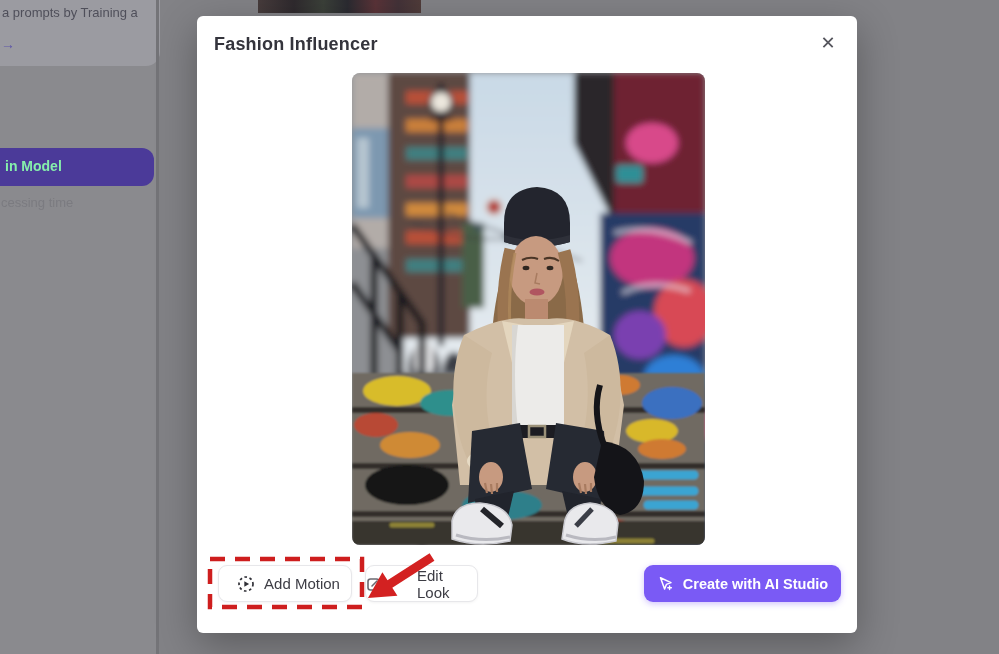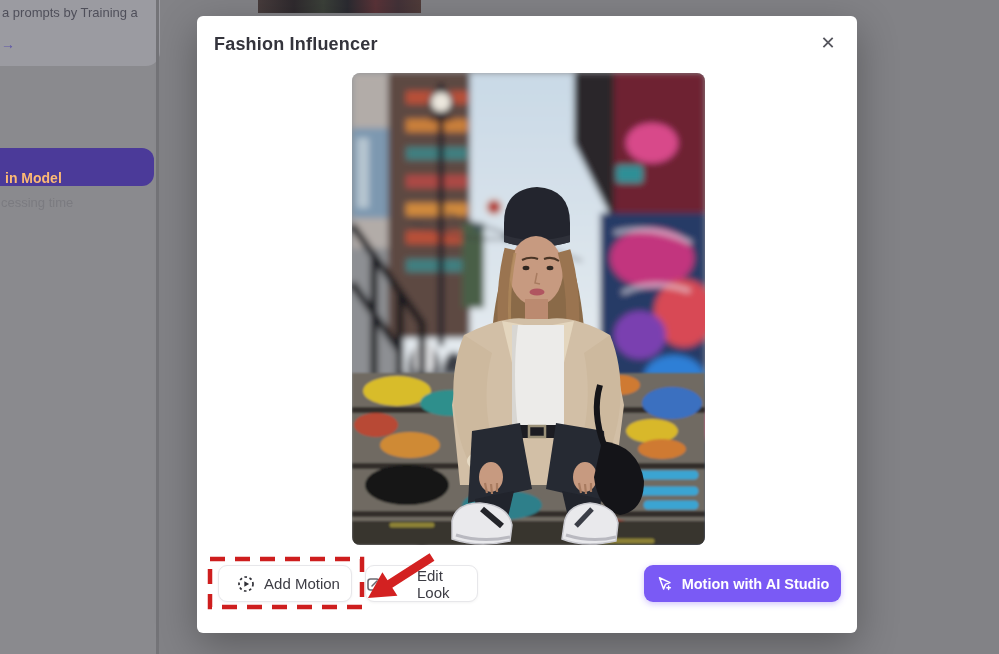--- a/index.html
+++ b/index.html
@@ -16,21 +16,21 @@
   .bg-card {
     position:absolute; left:-22px; top:-14px; width:182px; height:80px;
     background:#9b9ba1; border-radius:14px;
   }
   .bg-card-text { position:absolute; left:24px; top:19px; font-size:13px; font-weight:500; color:#4f4f5a; white-space:nowrap; }
   .bg-card-arrow { position:absolute; left:23px; top:50px; font-size:14px; font-weight:700; color:#5f56a8; }
   .bg-train-btn {
     position:absolute; left:-16px; top:148px; width:170px; height:38px;
     background:#4b3a99; border-radius:12px;
   }
-  .bg-train-label { position:absolute; left:21px; top:10px; font-size:14px; font-weight:600; color:#fdba74; white-space:nowrap;margin-top:12px; }
+  .bg-train-label { position:absolute; left:21px; top:10px; font-size:14px; font-weight:600; color:#86efac; white-space:nowrap; }
   .bg-processing { position:absolute; left:1px; top:195px; font-size:13px; color:#7b7b80; white-space:nowrap; }
   .bg-thumb {
     position:absolute; left:258px; top:0; width:163px; height:13px;
     background:linear-gradient(90deg,#473c3c 0%,#2f2a2e 22%,#3b4039 40%,#2b2b31 55%,#5a3338 72%,#433238 86%,#503c3a 100%);
   }
 
   
   .modal {
     position:absolute; left:197px; top:16px; width:660px; height:617px;
     background:#ffffff; border-radius:6px;
@@ -256,21 +256,21 @@
       <span>Edit Look</span>
     </div>
 
     <div class="btn btn-create">
       <span class="ic">
         <svg width="17" height="17" viewBox="0 0 17 17">
           <path d="M3.5 2.8 L14 7.6 L9.4 9.4 L7.6 14 Z" fill="none" stroke="#ffffff" stroke-width="1.5" stroke-linejoin="round"></path>
           <path d="M12.6 10.9 v3.6 M10.8 12.7 h3.6" stroke="#ffffff" stroke-width="1.4" stroke-linecap="round"></path>
         </svg>
       </span>
-      <span>Motion with AI Studio</span>
+      <span>Create with AI Studio</span>
     </div>
 
     <svg class="annotation" viewBox="0 0 660 617">
       <rect x="13" y="543" width="152" height="48" fill="none" stroke="#ce1e1e" stroke-width="4.5" stroke-dasharray="15 10"></rect>
       <polygon points="232.6,537.2 190.5,564.2 185.4,556.2 171,582 200.4,579.8 195.3,571.8 237.4,544.8" fill="#d32121"></polygon>
     </svg>
   </div>
 </div>
 
 </body></html>

